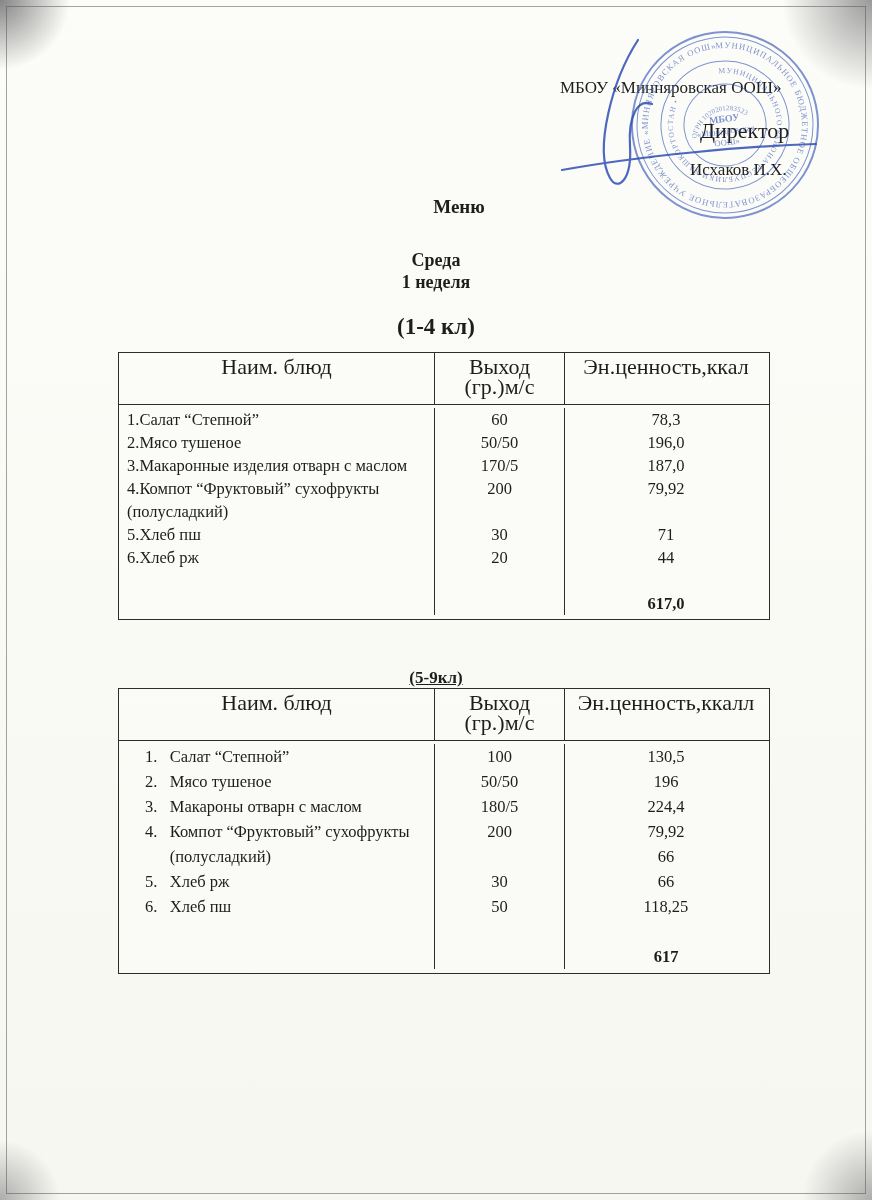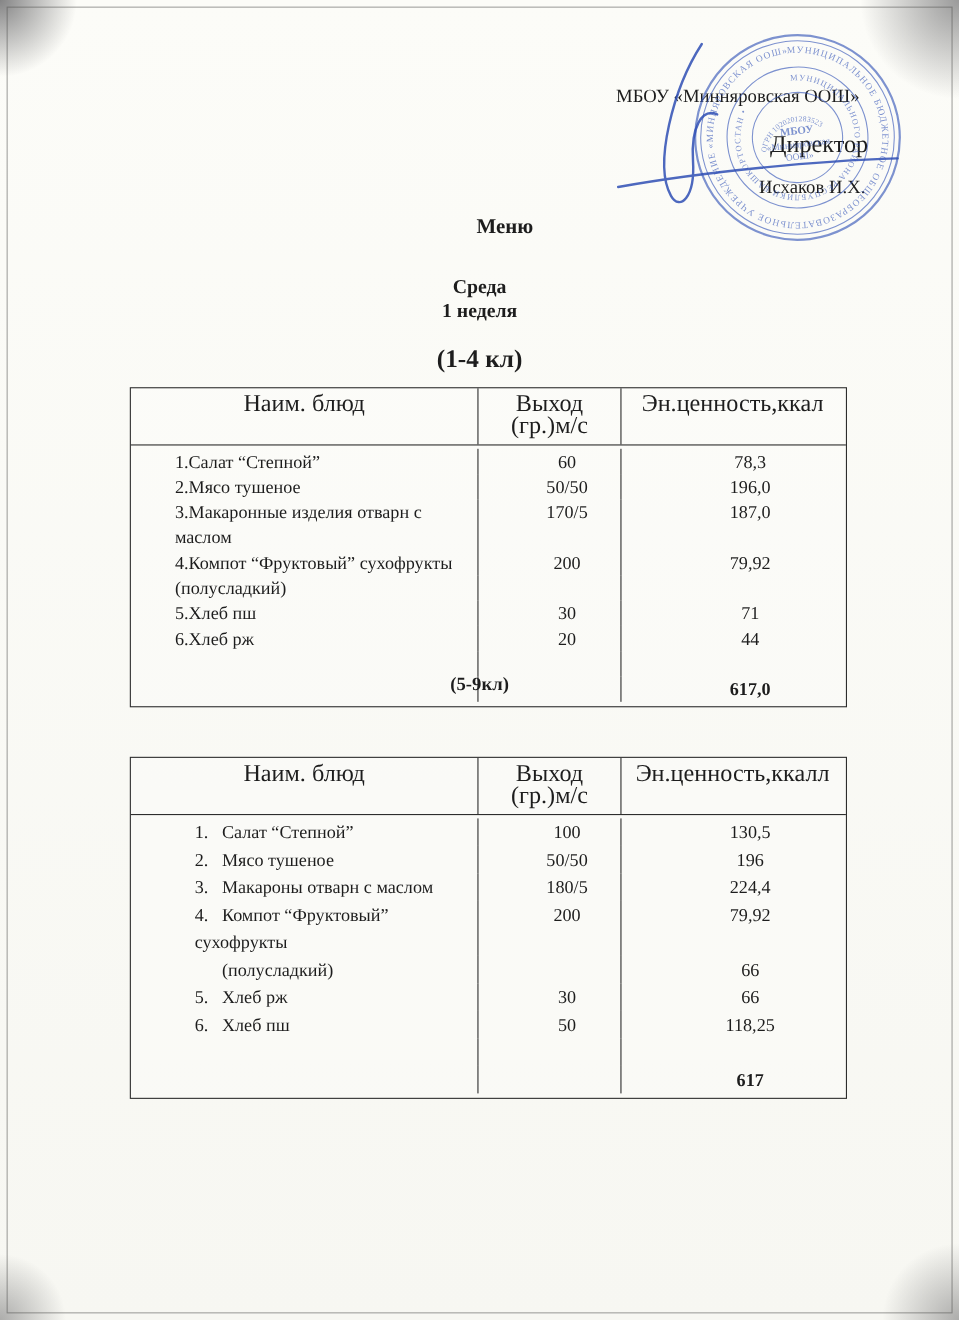--- a/index.html
+++ b/index.html
@@ -18,30 +18,30 @@
   .hdr-org{position:absolute;left:560px;top:78px;width:260px;font-size:17px;z-index:1;}
   .hdr-director{position:absolute;left:700px;top:118px;font-size:22px;z-index:1;}
   .hdr-name{position:absolute;left:690px;top:160px;font-size:17px;z-index:1;}
   .stamp{position:absolute;left:626px;top:26px;width:198px;height:198px;z-index:3;opacity:.62;transform:rotate(-7deg);}
   .signature{position:absolute;left:520px;top:28px;width:320px;height:175px;z-index:4;}
   .center-line{position:absolute;left:0;width:872px;text-align:center;font-weight:bold;}
   .t-menu{top:196px;font-size:19px;padding-left:23px;}
   .t-day{top:250px;font-size:18px;}
   .t-week{top:272px;font-size:18px;}
   .t-grade1{top:314px;font-size:23px;}
-  .t-grade2{top:612px;font-size:17px;}
+  .t-grade2{top:668px;font-size:17px;text-decoration:underline;}
   .menu-table{position:absolute;left:118px;width:650px;border:1px solid #2d2d2d;background:rgba(255,255,255,.25);}
   .tbl1{top:352px;}
   .tbl2{top:688px;}
   .thead{display:grid;grid-template-columns:316px 130px 202px;border-bottom:1px solid #2d2d2d;}
   .hcell{padding:4px 4px 7px;text-align:center;font-size:22px;line-height:20px;}
   .hcell.b1,.hcell.b2{border-right:1px solid #2d2d2d;}
   .tbody{padding:3px 0 4px;}
   .trow{display:grid;grid-template-columns:316px 130px 202px;}
-  .tcell{font-size:16.5px;line-height:23px;min-height:23px;white-space:pre-wrap;margin-left:32px;}
+  .tcell{font-size:16.5px;line-height:23px;min-height:23px;white-space:pre-wrap;}
   .tbl2 .tcell{line-height:25px;min-height:25px;}
   .c-dish{padding-left:8px;text-align:left;border-right:1px solid #2d2d2d;}
   .tbl2 .c-dish{padding-left:26px;}
   .c-out{text-align:center;border-right:1px solid #2d2d2d;}
   .c-kcal{text-align:center;}
   .trow.bold .tcell{font-weight:bold;}
   svg text{font-family:"Liberation Serif","DejaVu Serif",serif;}
 </style>
 </head>
 <body>

